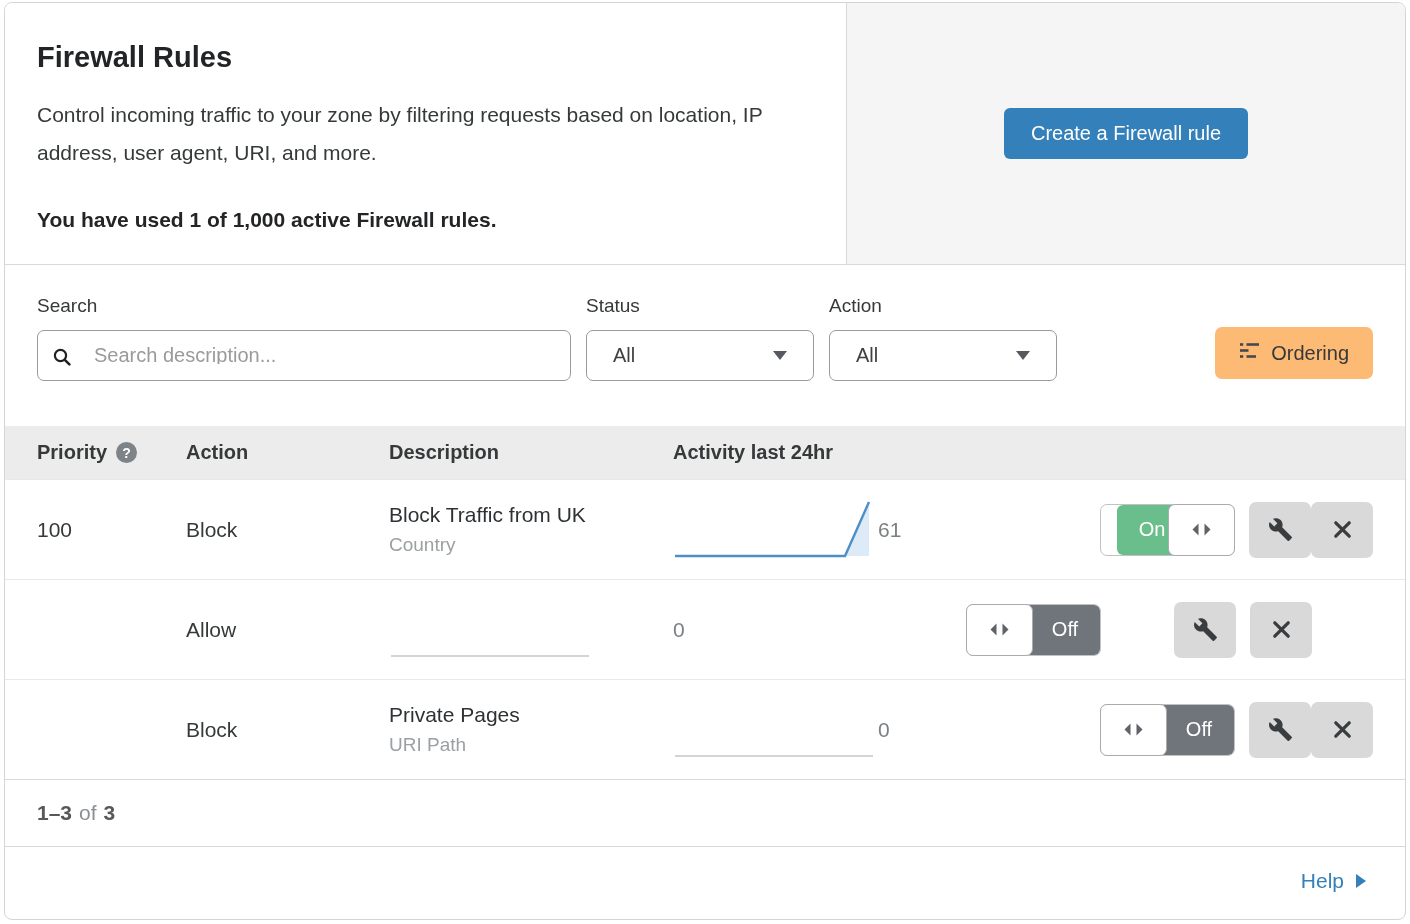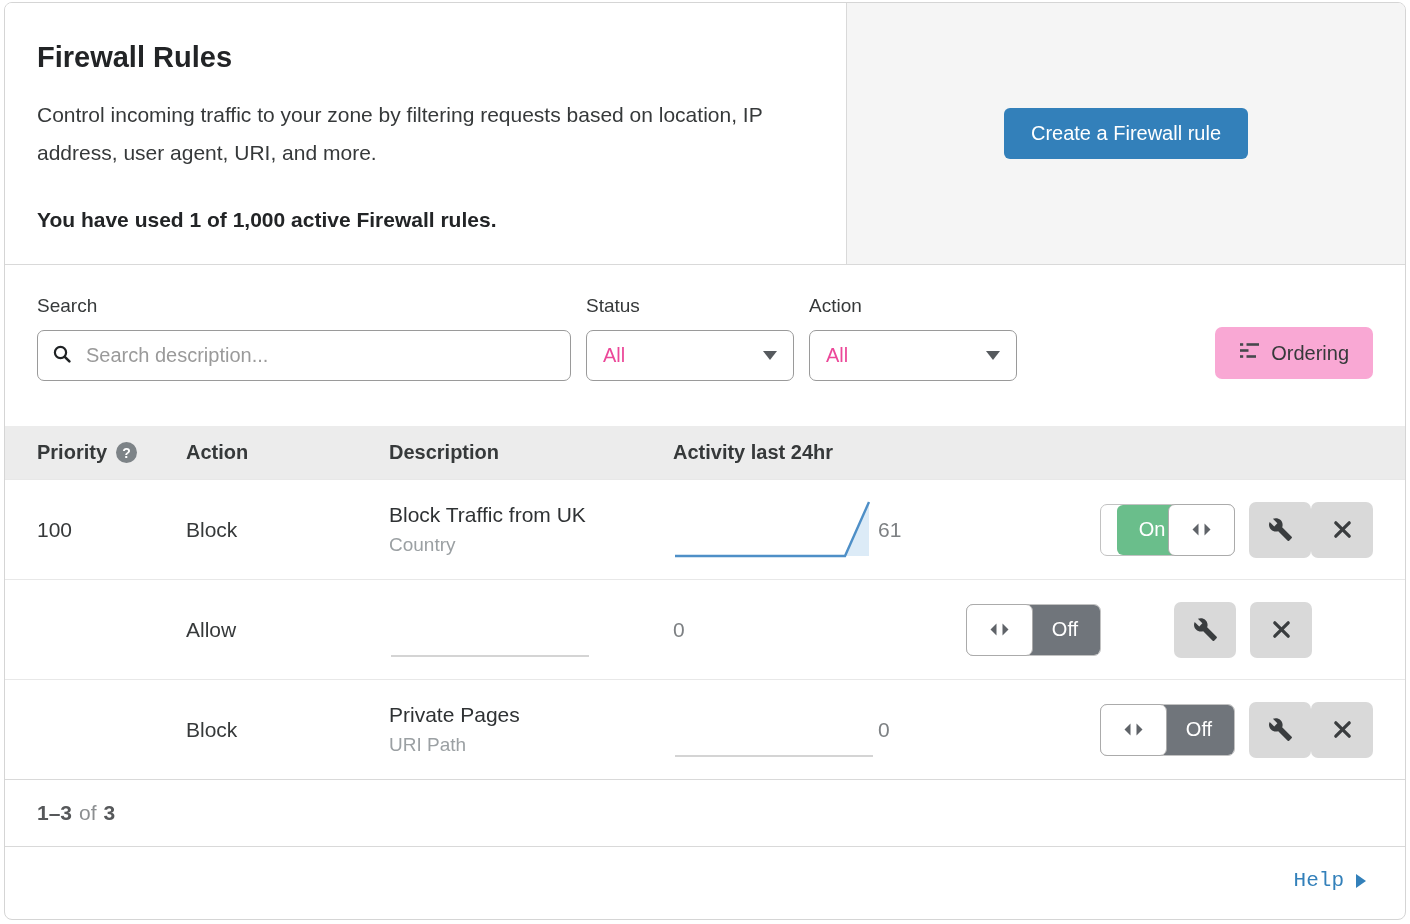--- a/index.html
+++ b/index.html
@@ -19,35 +19,35 @@
   .create-btn {
     background:#3380ba; color:#fff; font-size:20px; border:none; cursor:pointer;
     padding:14px 27px; border-radius:6px; font-family:inherit;
   }
 
   
   .filters { display:flex; align-items:flex-start; padding:30px 32px 0; height:161px; }
   .filter-label { display:block; font-size:19px; color:#36393a; margin-bottom:13px; }
   .search-box {
     width:534px; height:51px; border:1px solid #9a9a9a; border-radius:7px;
-    display:flex; align-items:center; padding:16px 14px; gap:14px; background:#fff;
+    display:flex; padding:16px 14px; gap:22px; background:#fff;
   }
   .search-box input { flex:1; border:none; outline:none; font-size:20px; color:#36393a; font-family:inherit; background:transparent; }
   .search-box input::placeholder { color:#9a9a9a; }
   .filter-group { margin-left:15px; }
   .filter-group.first { margin-left:0; }
   .select {
-    width:208px; height:51px; border:1px solid #9a9a9a; border-radius:7px; background:#fff;
-    display:flex; align-items:center; justify-content:space-between; padding:0 16px;
-    font-size:20px; color:#ec4899; cursor:pointer;
+    width:228px; height:51px; border:1px solid #9a9a9a; border-radius:7px; background:#fff;
+    display:flex; align-items:center; justify-content:space-between; padding:0 26px;
+    font-size:20px; color:#404040; cursor:pointer;
   }
   .caret { width:0; height:0; border-left:7px solid transparent; border-right:7px solid transparent; border-top:9px solid #565a5e; }
   .ordering-wrap { margin-left:auto; padding-top:32px; }
   .ordering-btn {
-    height:52px; background:#f9a8d4; border:none; border-radius:7px; cursor:pointer;
+    height:52px; background:#fdba74; border:none; border-radius:7px; cursor:pointer;
     display:flex; align-items:center; gap:11px; padding:0 24px; font-size:20px; color:#36393a; font-family:inherit;
   }
 
   
   .grid-cols {
     display:grid;
     grid-template-columns:181px 203px 284px 205px 88px 1fr 135px 76px 62px;
     align-items:center; padding-right:32px;
   }
   .thead { height:53px; background:#ececec; font-weight:bold; font-size:20px; white-space:nowrap; }
@@ -85,21 +85,21 @@
   .icon-btn {
     width:62px; height:56px; background:#d9d9d9; border:none; border-radius:7px; cursor:pointer;
     display:flex; align-items:center; justify-content:center; justify-self:end;
   }
 
   
   .pagination { height:67px; border-top:1px solid #d9d9d9; display:flex; align-items:center; padding:0 32px; font-size:21px; color:#8c8f91; }
   .pagination .strong { color:#56585a; font-weight:bold; }
   .pagination .sep { margin:0 7px; }
   .footer { height:68px; border-top:1px solid #d9d9d9; display:flex; align-items:center; justify-content:flex-end; padding:0 38px; }
-  .help-link { color:#3380ba; font-size:21px; text-decoration:none; display:flex; align-items:center; gap:11px; cursor:pointer;font-family:Liberation Mono, monospace; }
+  .help-link { color:#3380ba; font-size:21px; text-decoration:none; display:flex; align-items:center; gap:11px; cursor:pointer; }
 </style>
 </head>
 <body>
 
 <div class="card">
 
   <div class="header">
     <div class="header-left">
       <div class="page-title">Firewall Rules</div>
       <div class="page-desc">Control incoming traffic to your zone by filtering requests based on location, IP address, user agent, URI, and more.</div>

